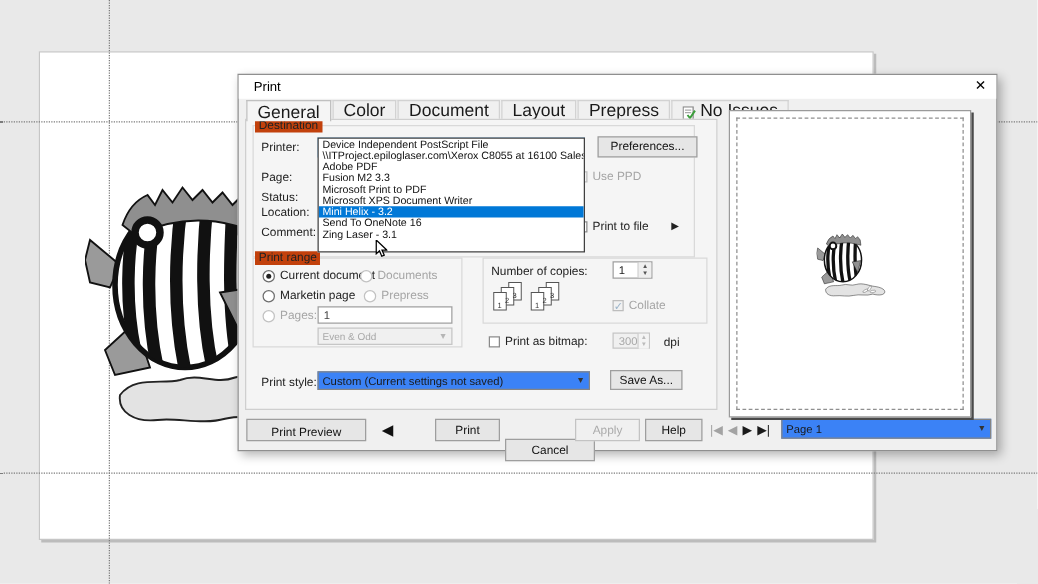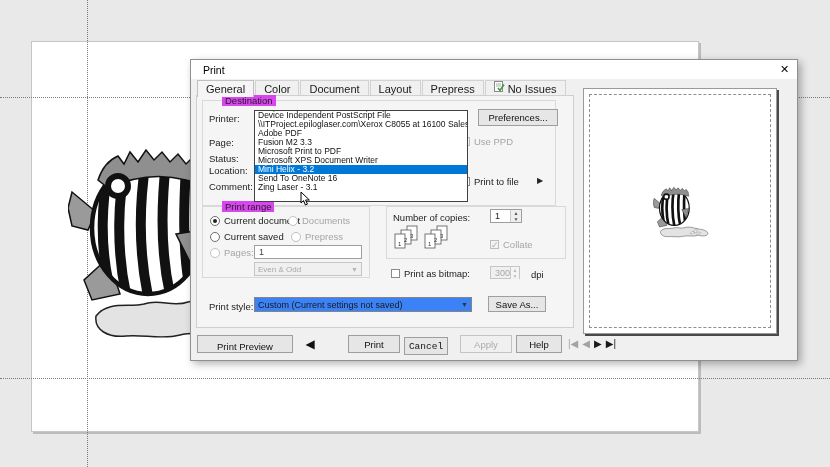--- a/index.html
+++ b/index.html
@@ -35,31 +35,31 @@
   .title-text { left:12px; top:4px; font-size:10.5px; color:#000; }
   .close-btn {
     right:5px; top:2px; width:15px; height:15px;
     font-size:11px; line-height:15px; text-align:center; color:#000;
     cursor:default;
   }
   .tabs { left:6px; top:20px; height:16px; display:flex; }
   .tab {
     height:16px; padding:0 8px; line-height:16px;
     background:#f0f0f0; border:1px solid #d2d2d2; border-bottom:none;
-    margin-right:1px; font-size:11px; white-space:nowrap;
-    display:flex; align-items:flex-start; gap:3px;
+    margin-right:1px; font-size:14px; white-space:nowrap;
+    display:flex; align-items:flex-end; gap:3px;
   }
   .tab.active { background:#f5f5f5; height:17px; position:relative; z-index:5; border-color:#c0c0c0; }
   .tabpage {
     left:5px; top:35px; width:378px; height:233px;
     background:#f5f5f5; border:1px solid #cfcfcf;
   }
   .group { border:1px solid #d9d9d9; }
   .group-label {
-    position:absolute; top:-6px; left:19px; background:#d946ef;
+    position:absolute; top:-6px; left:1px; background:#c2410c;
     padding:0 3px; font-size:9.5px; color:#222; white-space:nowrap;
   }
   .lbl { font-size:9.5px; color:#222; white-space:nowrap; }
   .lbl.dis { color:#a5a5a5; }
 
   .combo {
     background:#3b82f6; border:1px solid #848484; display:flex; align-items:center;
     font-size:8px; white-space:nowrap; overflow:hidden; padding-left:3px;
   }
   .combo .arrow { margin-left:auto; padding:0 3px; font-size:7px; color:#333; flex:0 0 auto; }
@@ -232,21 +232,21 @@
   <div class="abs ckrow" style="left:19px; top:155px;">
     <span class="radio sel"></span>
     <span class="lbl">Current document</span>
   </div>
   <div class="abs ckrow" style="left:97px; top:155px;">
     <span class="radio dis"></span>
     <span class="lbl dis">Documents</span>
   </div>
   <div class="abs ckrow" style="left:19px; top:171px;">
     <span class="radio"></span>
-    <span class="lbl">Current saved</span>
+    <span class="lbl">Marketin page</span>
   </div>
   <div class="abs ckrow" style="left:100px; top:171px;">
     <span class="radio dis"></span>
     <span class="lbl dis">Prepress</span>
   </div>
   <div class="abs ckrow" style="left:19px; top:187px;">
     <span class="radio dis"></span>
     <span class="lbl dis">Pages:</span>
   </div>
   <div class="abs txtinput" style="left:63px; top:185px; width:108px; height:14px;">
@@ -313,35 +313,39 @@
 
   <div class="abs btn" style="left:6px; top:275px; width:96px; height:18px;align-items:flex-end;">
     <span>Print Preview</span>
   </div>
   <div class="abs btn flat" style="left:110px; top:275px; width:18px; height:18px;">
     <span>◀</span>
   </div>
   <div class="abs btn" style="left:157px; top:275px; width:52px; height:18px;">
     <span>Print</span>
   </div>
-  <div class="abs btn" style="left:213px; top:277px; width:44px; height:18px;font-family:Liberation Mono, monospace;">
+  <div class="abs btn" style="left:213px; top:291px; width:72px; height:18px;">
     <span>Cancel</span>
   </div>
   <div class="abs btn dis" style="left:269px; top:275px; width:52px; height:18px;">
     <span>Apply</span>
   </div>
   <div class="abs btn" style="left:325px; top:275px; width:46px; height:18px;">
     <span>Help</span>
   </div>
 
   <div class="abs nav-icons" style="left:377px; top:278px;">
     <span class="g">|◀</span>
     <span class="g">◀</span>
     <span class="b">▶</span>
     <span class="b">▶|</span>
+  </div>
+  <div class="abs combo" style="left:434px; top:275px; width:168px; height:16px; font-size:9px;">
+    <span>Page 1</span>
+    <span class="arrow">▼</span>
   </div>
 
   <div class="abs preview-page">
     <div class="preview-margin"></div>
     <svg class="abs" style="left:69px; top:95px;" width="56" height="55" viewBox="0 0 210 207">
       <use href="#fish-art"></use>
     </svg>
   </div>
 
   <div class="abs ddlist">

